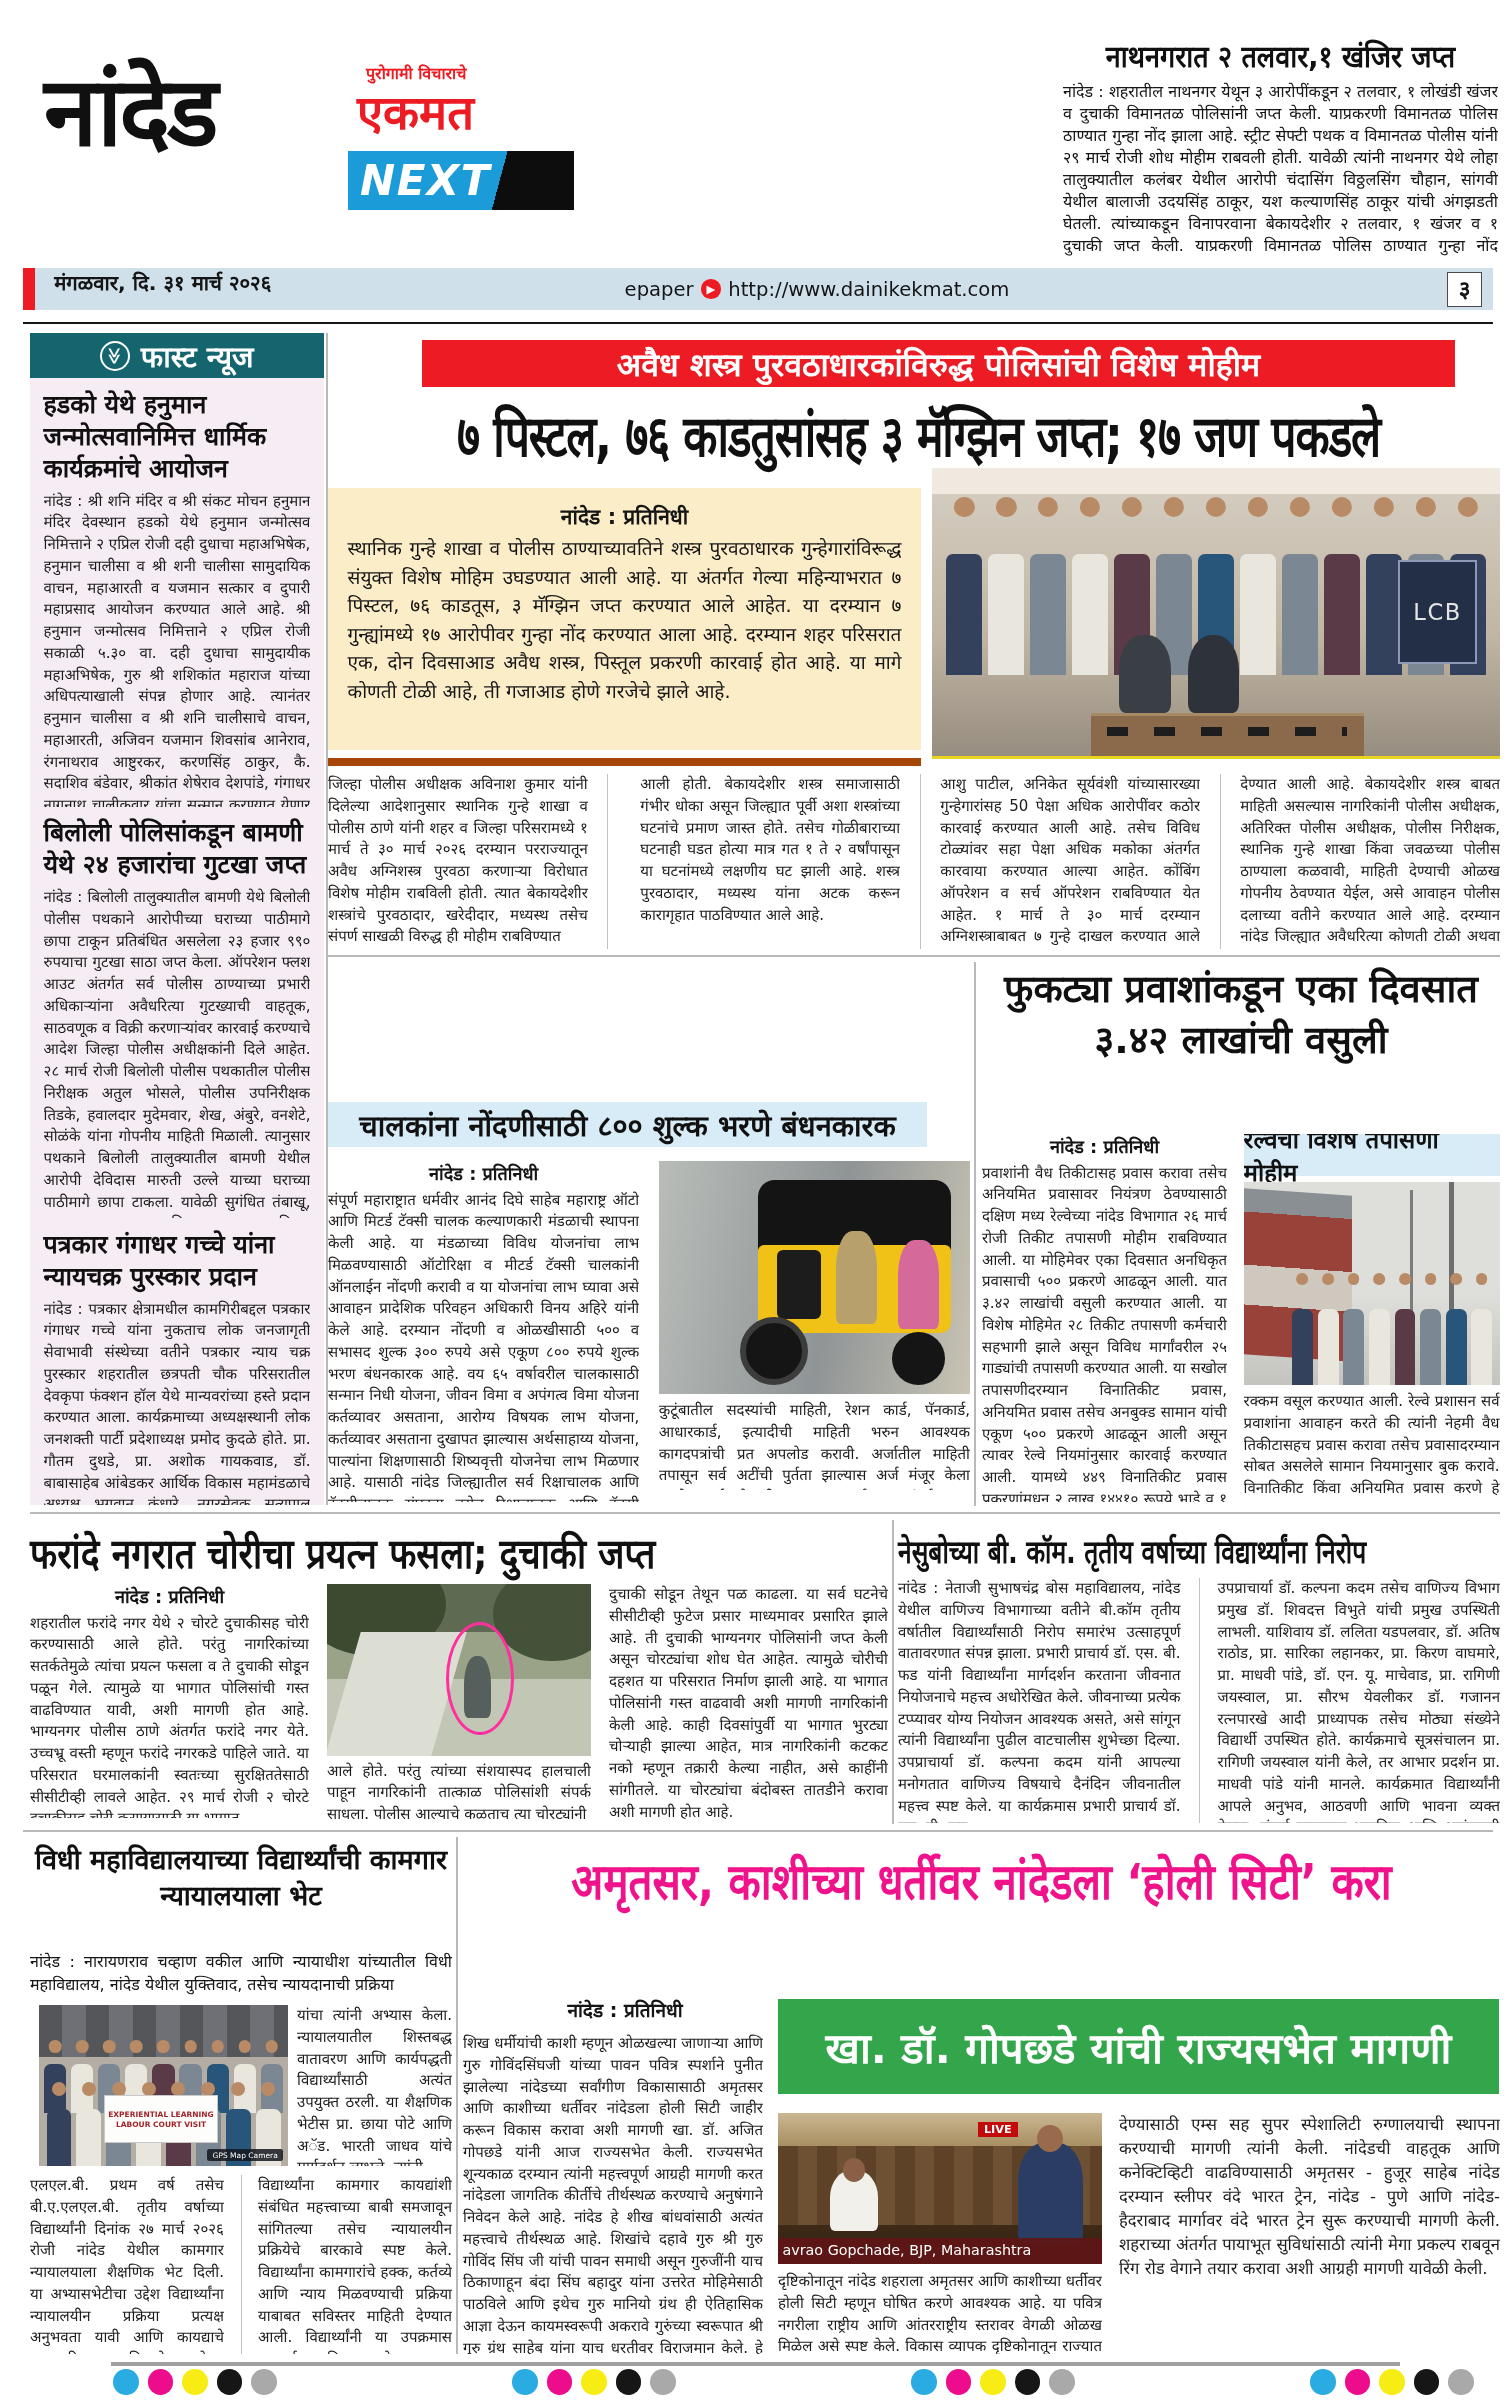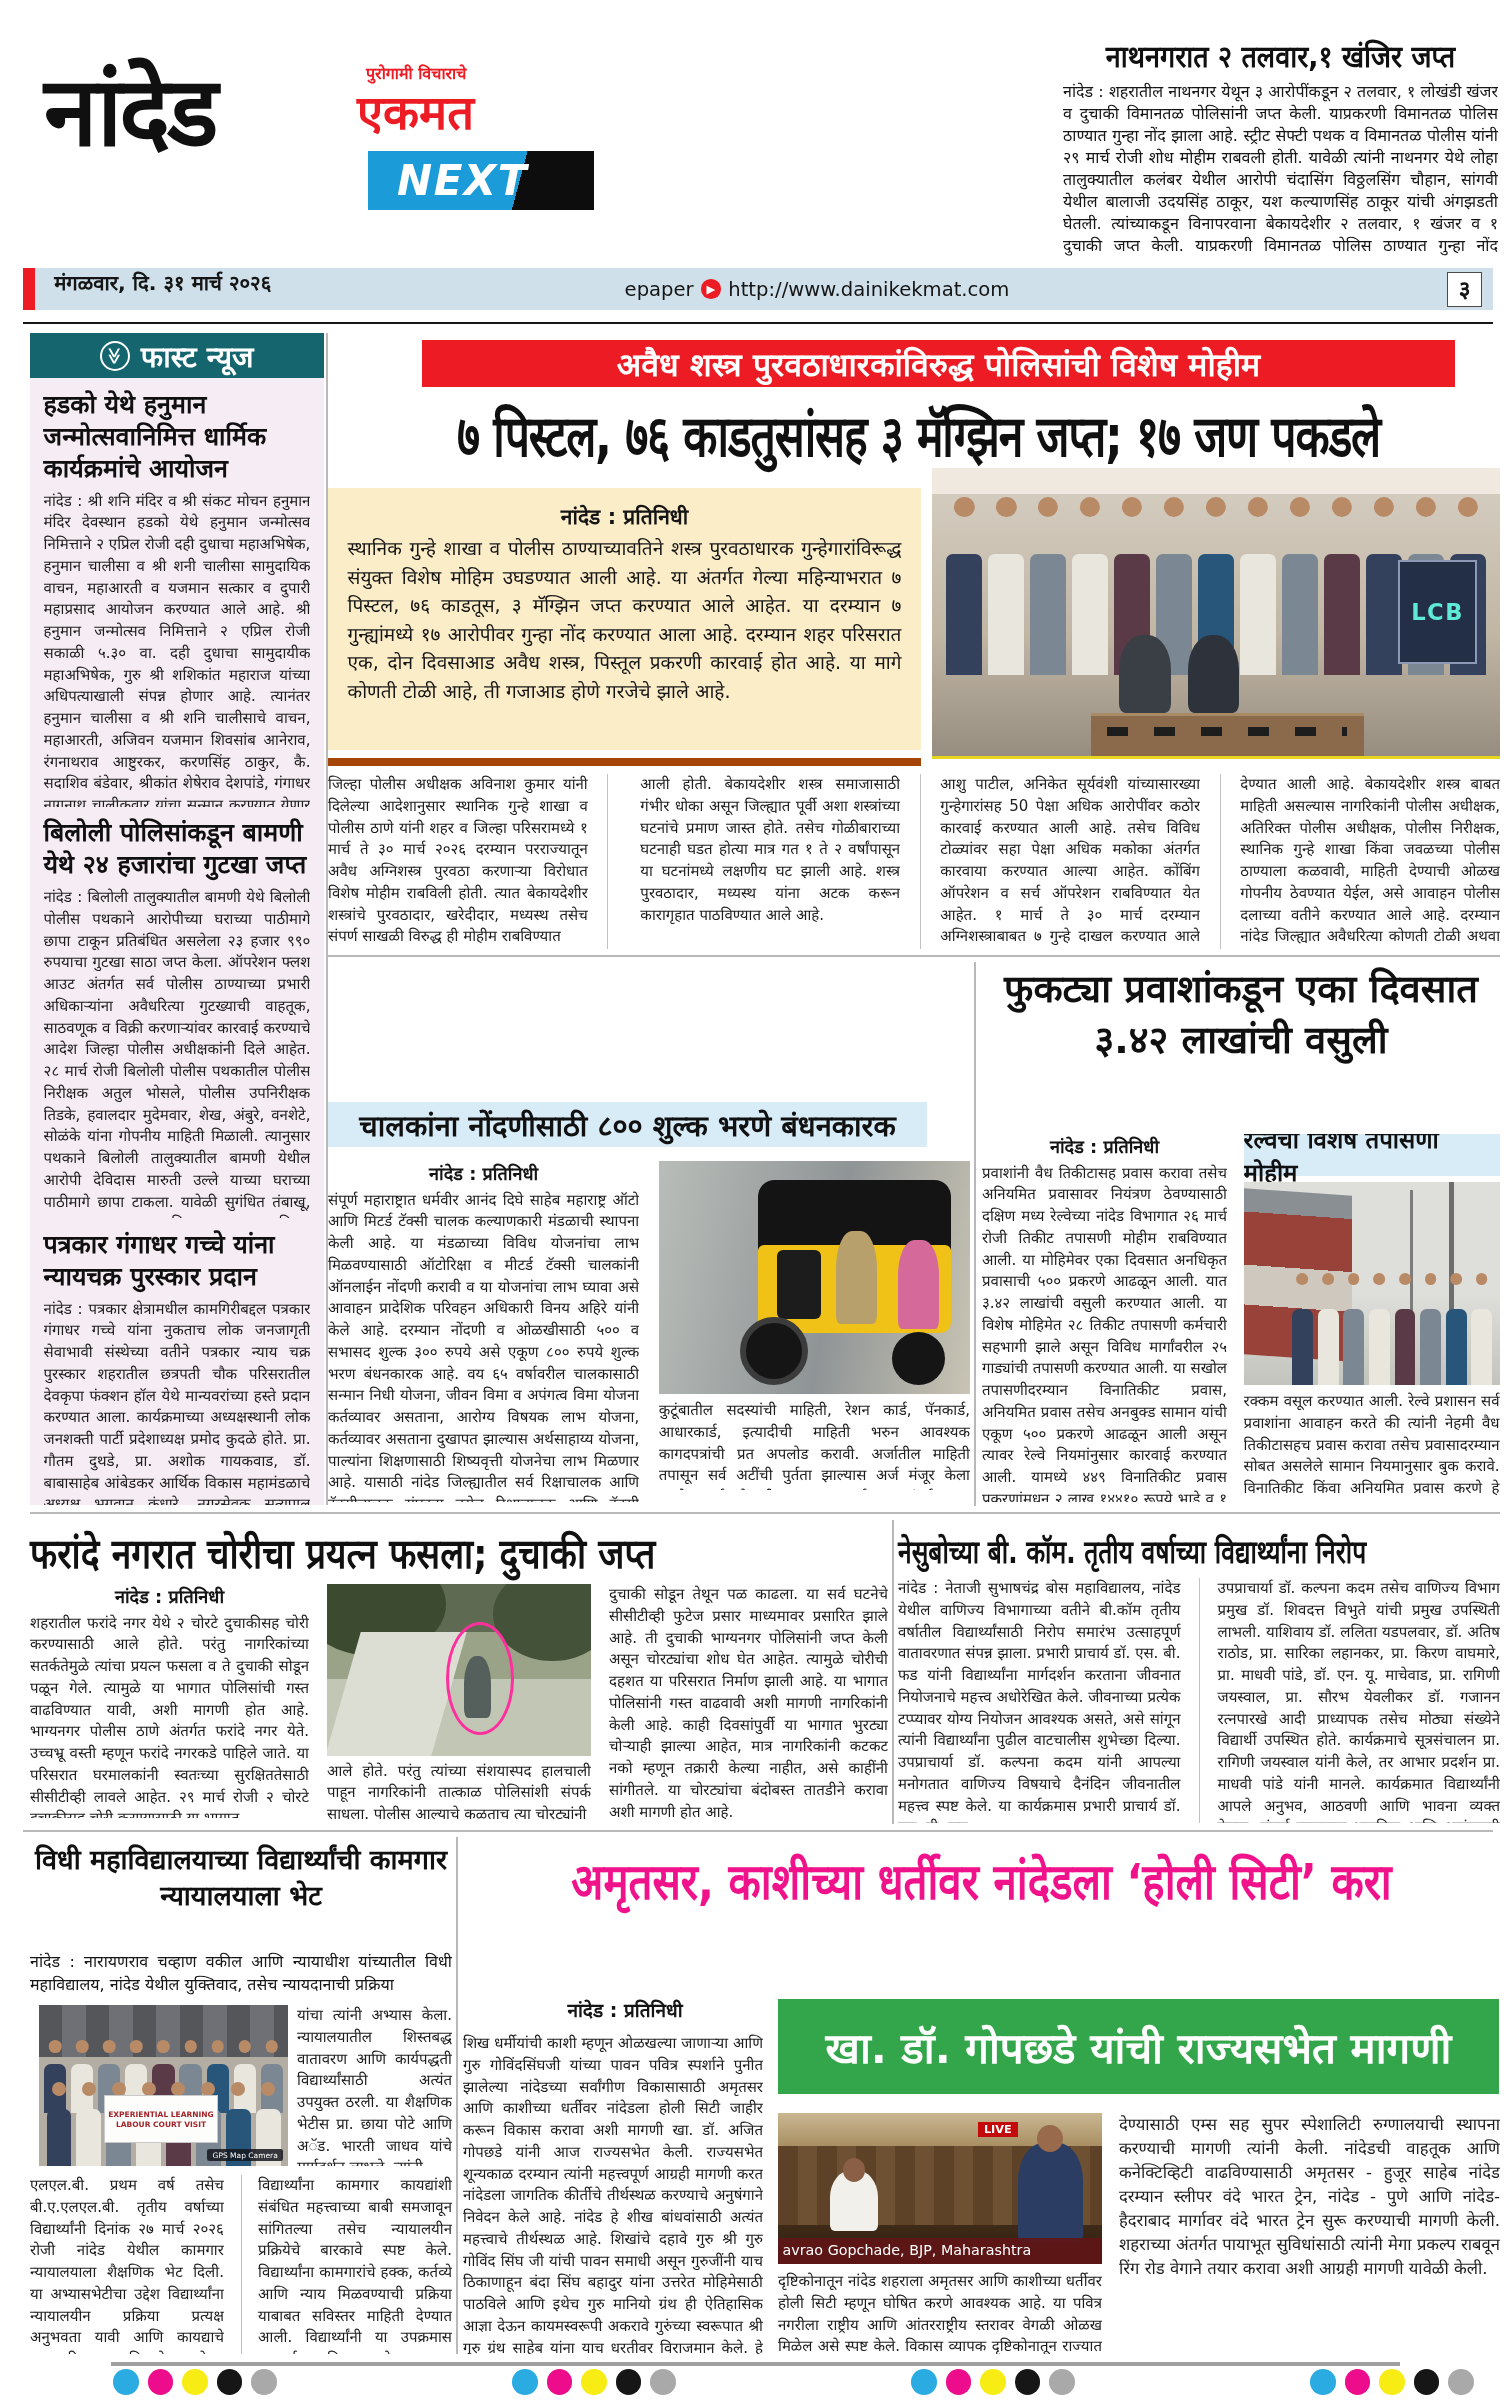--- a/index.html
+++ b/index.html
@@ -40,21 +40,21 @@
   .cond{transform-origin:50% 50%}
 </style>
 </head>
 <body>
 
 <div class="page">
 
   <div class="abs headline nowrap" style="left:44px;top:50px;font-size:96px;letter-spacing:-3px;line-height:1.3">नांदेड</div>
   <div class="abs bold" style="left:366px;top:62px;font-size:16px;color:var(--red)">पुरोगामी विचाराचे</div>
   <div class="abs bold" style="left:357px;top:87px;font-size:47px;color:var(--red);line-height:1.1">एकमत</div>
-  <div class="abs" style="left:368px;top:151px;width:226px;height:59px;background:linear-gradient(105deg,#1b9cd8 0 66%,#0d0d0d 66% 100%);color:#fff;font-style:italic;font-weight:800;font-size:42px;display:flex;align-items:center;padding-left:29px;letter-spacing:1.5px">NEXT</div>
+  <div class="abs" style="left:348px;top:151px;width:226px;height:59px;background:linear-gradient(105deg,#1b9cd8 0 66%,#0d0d0d 66% 100%);color:#fff;font-style:italic;font-weight:800;font-size:42px;display:flex;align-items:center;padding-left:12px;letter-spacing:1.5px">NEXT</div>
 
   <div class="abs" style="left:1063px;top:35px;width:435px;height:223px;overflow:hidden">
     <div class="headline center nowrap cond" style="font-size:30px;transform:scaleX(.9)">नाथनगरात २ तलवार,१ खंजिर जप्त</div>
     <div class="just" style="font-size:16px;line-height:1.38;margin-top:4.5px">नांदेड : शहरातील नाथनगर येथून ३ आरोपींकडून २ तलवार, १ लोखंडी खंजर व दुचाकी विमानतळ पोलिसांनी जप्त केली. याप्रकरणी विमानतळ पोलिस ठाण्यात गुन्हा नोंद झाला आहे. स्ट्रीट सेफ्टी पथक व विमानतळ पोलीस यांनी २९ मार्च रोजी शोध मोहीम राबवली होती. यावेळी त्यांनी नाथनगर येथे लोहा तालुक्यातील कलंबर येथील आरोपी चंदासिंग विठ्ठलसिंग चौहान, सांगवी येथील बालाजी उदयसिंह ठाकूर, यश कल्याणसिंह ठाकूर यांची अंगझडती घेतली. त्यांच्याकडून विनापरवाना बेकायदेशीर २ तलवार, १ खंजर व १ दुचाकी जप्त केली. याप्रकरणी विमानतळ पोलिस ठाण्यात गुन्हा नोंद करण्यात आला असून पुढील तपास तेलंगे करीत आहेत.</div>
   </div>
 
   <div class="abs" style="left:22.6px;top:268px;width:1470px;height:42px;background:var(--datebar);display:flex;align-items:flex-start">
     <div style="width:12px;height:100%;background:var(--red)"></div>
     <div class="bold" style="font-size:20.3px;margin-left:19.6px">मंगळवार, दि. ३१ मार्च २०२६</div>
     <div class="abs" style="left:602px;top:0;height:42px;display:flex;align-items:center;gap:7.5px">
@@ -103,21 +103,21 @@
         <i></i>
         <i></i>
         <i></i>
         <i></i>
         <i></i>
         <i></i>
         <i></i>
         <i></i>
         <i></i>
       </div>
-    <div style="position:absolute;right:4%;top:32%;width:14%;height:36%;background:#232f47;border:2.3px solid #8d99b5;color:#5eead4;display:flex;align-items:center;justify-content:center;font-weight:700;font-size:22.6px;letter-spacing:1.5px">LCB</div>
+    <div style="position:absolute;right:4%;top:32%;width:14%;height:36%;background:#232f47;border:2.3px solid #8d99b5;color:#e5e5e5;display:flex;align-items:center;justify-content:center;font-weight:400;font-size:22.6px;letter-spacing:1.5px">LCB</div>
     <div style="position:absolute;left:33%;bottom:15%;width:9%;height:27%;background:#3a3f46;border-radius:45% 45% 12% 12%"></div>
     <div style="position:absolute;left:45%;bottom:15%;width:9%;height:27%;background:#2e333b;border-radius:45% 45% 12% 12%"></div>
     <div style="position:absolute;left:28%;bottom:0;width:48%;height:15%;background:#8a6a4a;border-top:3px solid #a88a64">
       <div style="position:absolute;top:28%;left:6%;right:6%;height:9px;background:repeating-linear-gradient(90deg,#1d1d1d 0 21px,transparent 21px 47px)"></div>
     </div>
   </div>
 
   <div class="abs" style="left:328px;top:758px;width:593px;height:7.5px;background:var(--orange)"></div>
 
   <div class="abs cols" style="left:328px;top:774px;width:1172px;height:175px;gap:19.6px">

